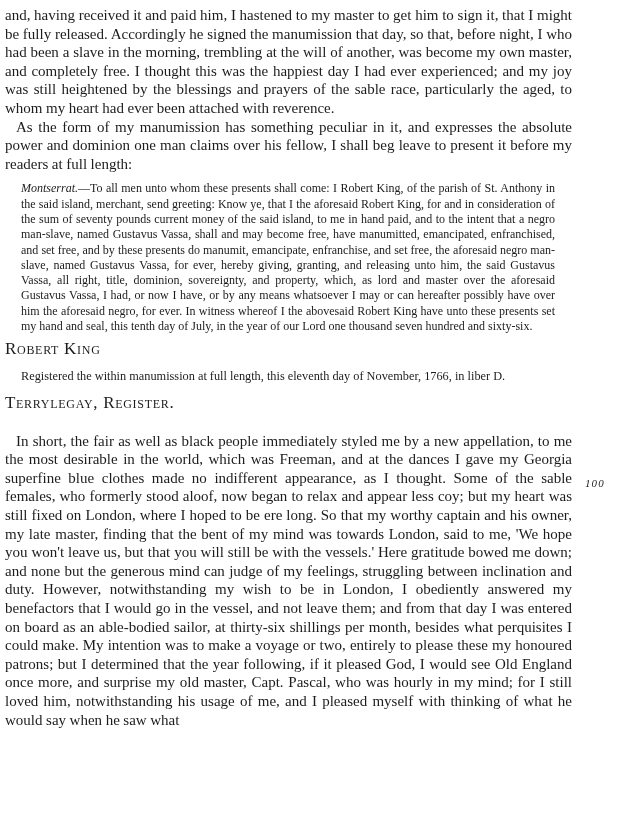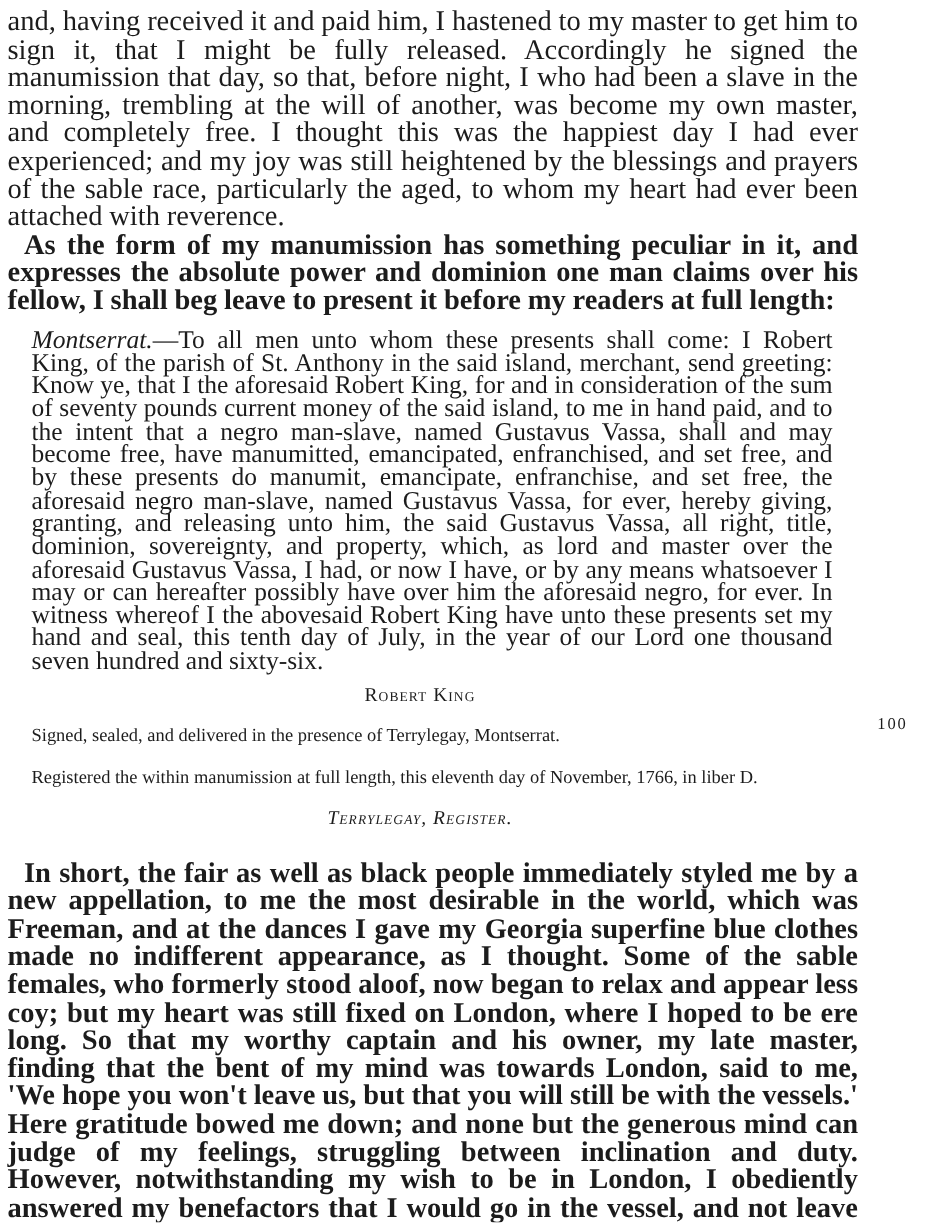--- a/index.html
+++ b/index.html
@@ -13,74 +13,74 @@
     height: 815px;
     box-sizing: border-box;
     padding: 6px 58px 0 5px;
     background: #ffffff;
     color: #1c1c1c;
     font-family: "Liberation Serif", "DejaVu Serif", serif;
     overflow: hidden;
   }
   .body-p {
     margin: 0;
-    font-size: 19px;
+    font-size: 15px;
     line-height: 18.6px;
     text-align: justify;
     word-spacing: -0.2px;
   }
-  .body-p.indent { text-indent: 11px; font-weight: bold; }
+  .body-p.indent { text-indent: 11px; }
   .quote {
     margin: 8px 17px 0 16px;
-    font-size: 17px;
+    font-size: 12px;
     line-height: 15.3px;
     text-align: justify;
   }
   .quote .lead { font-style: italic; }
   .small-line {
     margin: 13px 17px 0 16px;
     font-size: 12.3px;
     line-height: 15.3px;
   }
   .sig {
     margin-right: 17px;
-    font-size: 13px;
+    font-size: 17px;
     line-height: 15px;
-    text-align: center;
+    text-align: left;
     font-variant: small-caps;
     letter-spacing: 0.7px;
   }
   .sig.first { margin-top: 7px; }
-  .sig.second { margin-top: 10px; font-style: italic; }
+  .sig.second { margin-top: 10px; }
   .final { margin-top: 22px; }
   .page-num {
     position: absolute;
     top: 477px;
     right: 25px;
     font-size: 11px;
     letter-spacing: 1.2px;
     color: #1c1c1c;
+    font-style: italic;
   }
 </style>
 </head>
 <body>
 
 <div class="page">
 
   <div class="page-num">100</div>
 
   <p class="body-p">and, having received it and paid him, I hastened to my master to get him to sign it, that I might be fully released. Accordingly he signed the manumission that day, so that, before night, I who had been a slave in the morning, trembling at the will of another, was become my own master, and completely free. I thought this was the happiest day I had ever experienced; and my joy was still heightened by the blessings and prayers of the sable race, particularly the aged, to whom my heart had ever been attached with reverence.</p>
 
   <p class="body-p indent">As the form of my manumission has something peculiar in it, and expresses the absolute power and dominion one man claims over his fellow, I shall beg leave to present it before my readers at full length:</p>
 
   <div class="quote"><span class="lead">Montserrat.</span><span>—To all men unto whom these presents shall come: I Robert King, of the parish of St. Anthony in the said island, merchant, send greeting: Know ye, that I the aforesaid Robert King, for and in consideration of the sum of seventy pounds current money of the said island, to me in hand paid, and to the intent that a negro man-slave, named Gustavus Vassa, shall and may become free, have manumitted, emancipated, enfranchised, and set free, and by these presents do manumit, emancipate, enfranchise, and set free, the aforesaid negro man-slave, named Gustavus Vassa, for ever, hereby giving, granting, and releasing unto him, the said Gustavus Vassa, all right, title, dominion, sovereignty, and property, which, as lord and master over the aforesaid Gustavus Vassa, I had, or now I have, or by any means whatsoever I may or can hereafter possibly have over him the aforesaid negro, for ever. In witness whereof I the abovesaid Robert King have unto these presents set my hand and seal, this tenth day of July, in the year of our Lord one thousand seven hundred and sixty-six.</span></div>
 
   <div class="sig first">Robert King</div>
 
-  <div class="small-line">Signed, sealed, and delivered in the presence of Terrylegay, Montserrat.</div>
 
   <div class="small-line">Registered the within manumission at full length, this eleventh day of November, 1766, in liber D.</div>
 
   <div class="sig second">Terrylegay, Register.</div>
 
   <p class="body-p indent final">In short, the fair as well as black people immediately styled me by a new appellation, to me the most desirable in the world, which was Freeman, and at the dances I gave my Georgia superfine blue clothes made no indifferent appearance, as I thought. Some of the sable females, who formerly stood aloof, now began to relax and appear less coy; but my heart was still fixed on London, where I hoped to be ere long. So that my worthy captain and his owner, my late master, finding that the bent of my mind was towards London, said to me, 'We hope you won't leave us, but that you will still be with the vessels.' Here gratitude bowed me down; and none but the generous mind can judge of my feelings, struggling between inclination and duty. However, notwithstanding my wish to be in London, I obediently answered my benefactors that I would go in the vessel, and not leave them; and from that day I was entered on board as an able-bodied sailor, at thirty-six shillings per month, besides what perquisites I could make. My intention was to make a voyage or two, entirely to please these my honoured patrons; but I determined that the year following, if it pleased God, I would see Old England once more, and surprise my old master, Capt. Pascal, who was hourly in my mind; for I still loved him, notwithstanding his usage of me, and I pleased myself with thinking of what he would say when he saw what</p>
 
 </div>
 
 </body></html>

